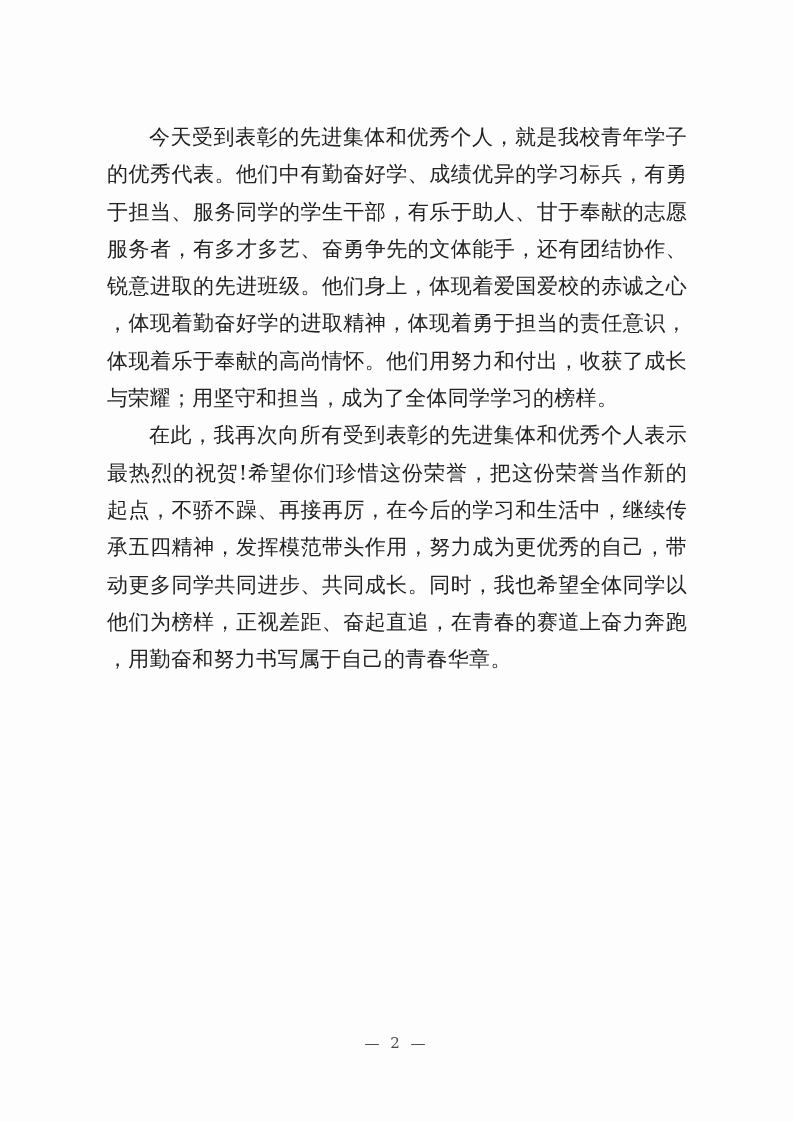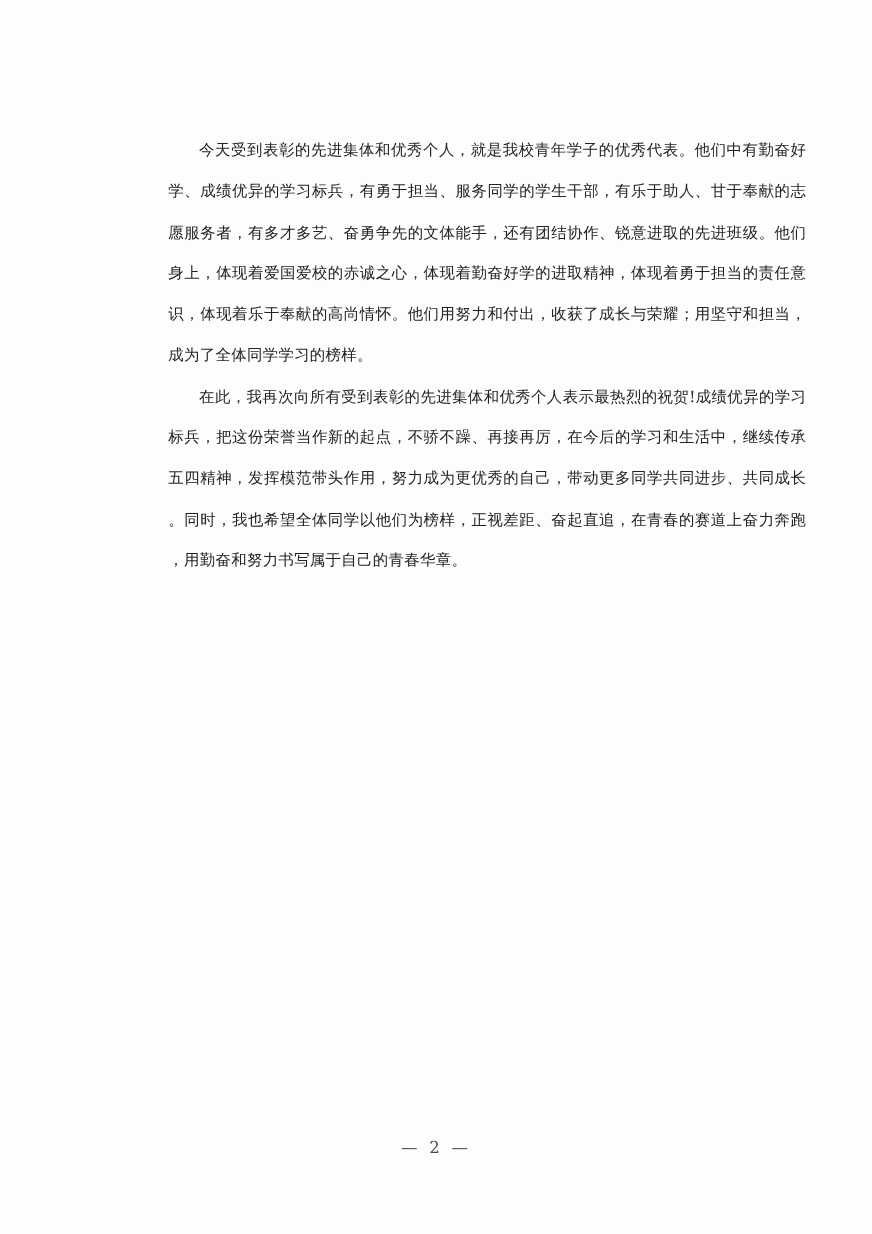--- a/index.html
+++ b/index.html
@@ -16,28 +16,27 @@
   }
   .sheet {
     position: absolute;
     inset: 0;
   }
   .body-text {
     position: absolute;
     left: 107px;
     top: 119px;
     width: 580px;
-    font-size: 14px;
+    font-size: 21px;
     line-height: 37.3px;
     color: #222222;
     text-align: justify;
     text-justify: inter-character;
     letter-spacing: 0.3px;
     font-weight: 400;
-    margin-left: 46px;
   }
   .body-text p {
     margin: 0;
     padding: 0;
     text-indent: 2em;
     line-break: anywhere;
   }
   .page-footer {
     position: absolute;
     top: 1033px;
@@ -51,18 +50,18 @@
     letter-spacing: 3px;
     font-family: "DejaVu Serif", serif;
   }
 </style>
 </head>
 <body>
 
 <div class="sheet">
   <main class="body-text">
     <p>今天受到表彰的先进集体和优秀个人，就是我校青年学子的优秀代表。他们中有勤奋好学、成绩优异的学习标兵，有勇于担当、服务同学的学生干部，有乐于助人、甘于奉献的志愿服务者，有多才多艺、奋勇争先的文体能手，还有团结协作、锐意进取的先进班级。他们身上，体现着爱国爱校的赤诚之心，体现着勤奋好学的进取精神，体现着勇于担当的责任意识，体现着乐于奉献的高尚情怀。他们用努力和付出，收获了成长与荣耀；用坚守和担当，成为了全体同学学习的榜样。</p>
-    <p>在此，我再次向所有受到表彰的先进集体和优秀个人表示最热烈的祝贺!成绩优异的学习标兵，把这份荣誉当作新的起点，不骄不躁、再接再厉，在今后的学习和生活中，继续传承五四精神，发挥模范带头作用，努力成为更优秀的自己，带动更多同学共同进步、共同成长。同时，我也希望全体同学以他们为榜样，正视差距、奋起直追，在青春的赛道上奋力奔跑，用勤奋和努力书写属于自己的青春华章。</p>
+    <p>在此，我再次向所有受到表彰的先进集体和优秀个人表示最热烈的祝贺!希望你们珍惜这份荣誉，把这份荣誉当作新的起点，不骄不躁、再接再厉，在今后的学习和生活中，继续传承五四精神，发挥模范带头作用，努力成为更优秀的自己，带动更多同学共同进步、共同成长。同时，我也希望全体同学以他们为榜样，正视差距、奋起直追，在青春的赛道上奋力奔跑，用勤奋和努力书写属于自己的青春华章。</p>
   </main>
   <footer class="page-footer">
     <span class="page-number">— 2 —</span>
   </footer>
 </div>
 
 </body></html>

